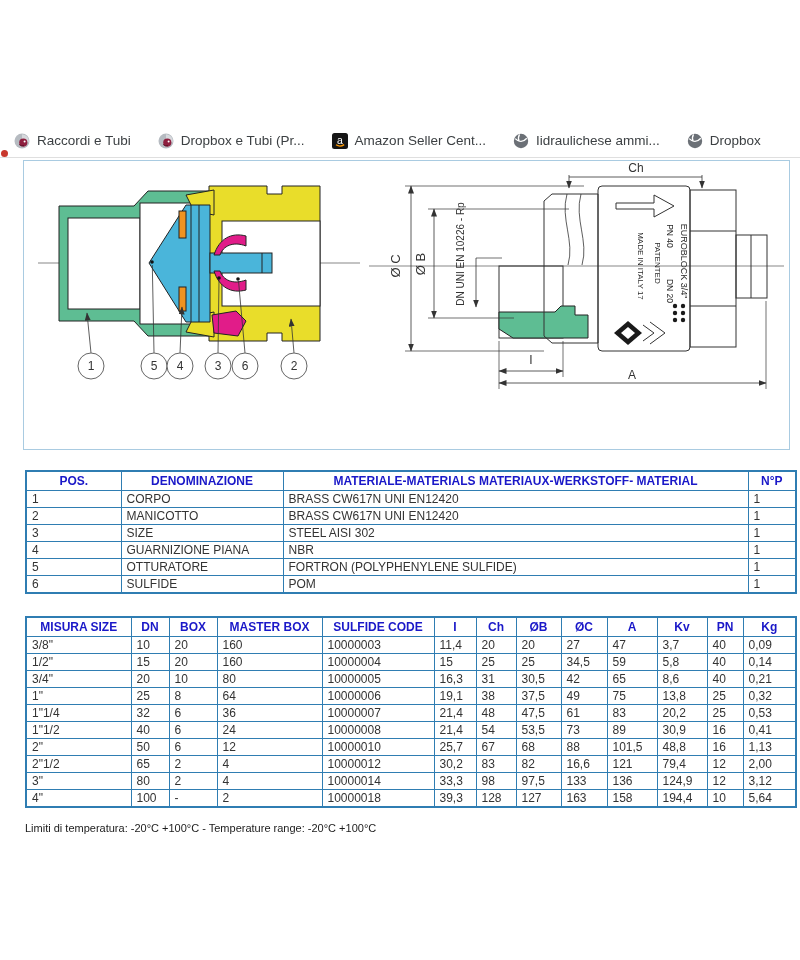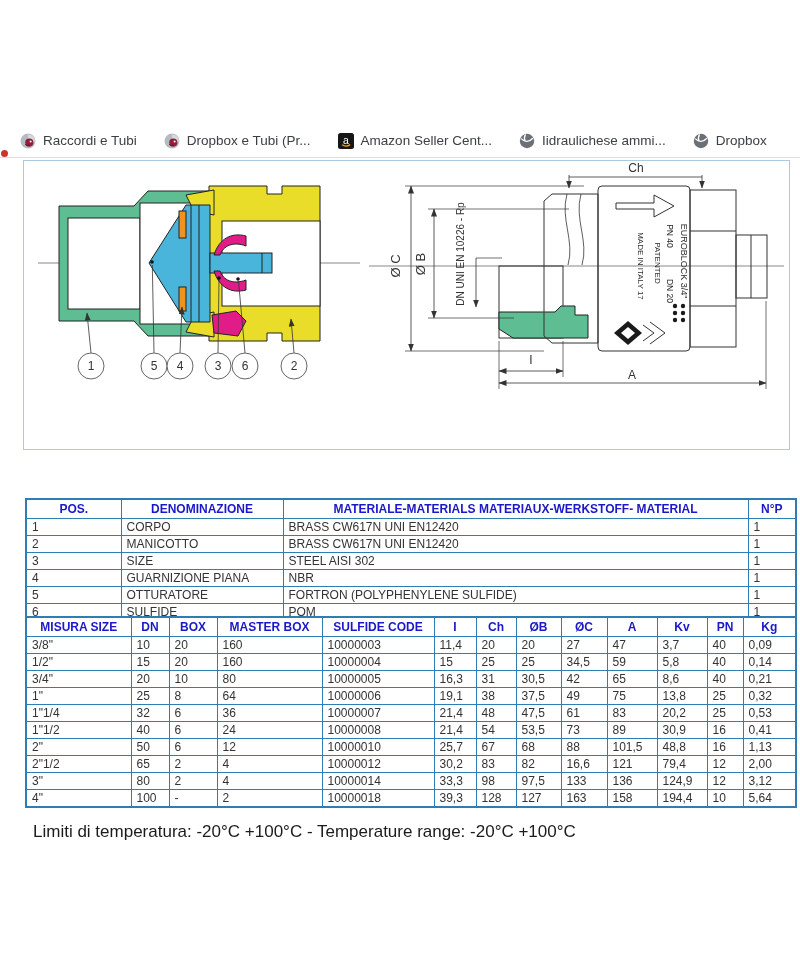--- a/index.html
+++ b/index.html
@@ -3,44 +3,44 @@
 <meta charset="utf-8">
 <style>
   * { margin:0; padding:0; box-sizing:border-box; }
   html,body { width:800px; height:960px; overflow:hidden; background:#fff;
     font-family:"Liberation Sans", sans-serif; }
   .page { position:absolute; left:0; top:0; width:800px; height:960px; background:#fff; }
 
   
   .bookmarks-bar { position:absolute; left:0; top:124px; width:800px; height:34px;
     background:#fff; border-bottom:1px solid #dfdfdf; display:flex; align-items:center;
-    gap:27px; padding-left:20px; overflow:hidden; white-space:nowrap; }
+    gap:27px; padding-left:14px; overflow:hidden; white-space:nowrap; }
   .bm { display:flex; align-items:center; gap:7px; flex:0 0 auto; cursor:pointer; }
   .bm-label { font-size:13.5px; color:#3c4043; }
   .bm-icon { width:16px; height:16px; display:inline-flex; flex:0 0 16px; }
   .bm-icon svg { width:16px; height:16px; }
 
   .red-dot { position:absolute; left:1px; top:150px; width:7px; height:7px;
     border-radius:50%; background:#c8372d; }
 
   
   .drawing-panel { position:absolute; left:23px; top:160px; width:767px; height:290px;
     border:1px solid #a9cbe1; background:#fff; overflow:hidden; }
 
   
   table.tbl { position:absolute; left:25px; border-collapse:collapse; table-layout:fixed;
-    background:#fff; border:2px solid #2f7db2;margin-top:28px; }
+    background:#fff; border:2px solid #2f7db2; }
   table.tbl th { color:#1a18c8; font-weight:bold; font-size:12px; text-align:center;
     border:1px solid #2f7db2; padding:2px 3px; height:19px; overflow:hidden; }
   table.tbl td { color:#333; font-size:12px; text-align:left;
     border:1px solid #2f7db2; padding:1px 5px; height:17px; overflow:hidden; white-space:nowrap; }
   #materials-table { top:470px; width:770px; }
-  #sizes-table    { top:588px; width:770px; }
-
-  .footer-note { position:absolute; left:25px; top:822px; font-size:17px; color:#1b1b1b;margin-left:8px; }
+  #sizes-table    { top:616px; width:770px; }
+
+  .footer-note { position:absolute; left:25px; top:822px; font-size:11px; color:#1b1b1b; }
 
   svg text { font-family:"Liberation Sans", sans-serif; }
 </style>
 </head>
 <body>
 
 <div class="page">
 
   <div class="bookmarks-bar">
       <div class="bm">

